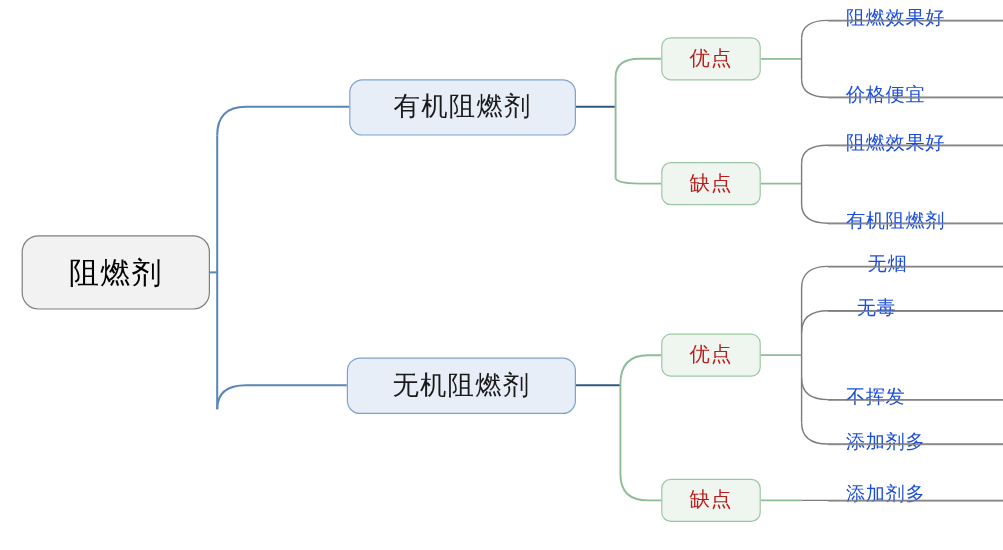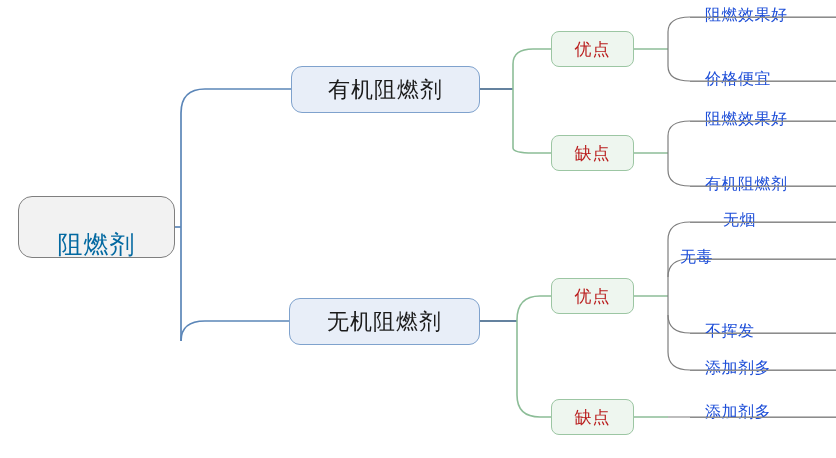--- a/index.html
+++ b/index.html
@@ -33,24 +33,23 @@
     display: flex;
     align-items: center;
     justify-content: center;
     white-space: nowrap;
     line-height: 1;
   }
   .node-root {
     background: #f2f2f2;
     border: 1.6px solid #7f7f7f;
     border-radius: 14px;
-    color: #0369a1;
+    color: #000000;
     font-size: 25px;
     letter-spacing: 1px;
-    align-items: flex-end;
   }
   .node-l2 {
     background: #e8eef8;
     border: 1.4px solid #7fa2cd;
     border-radius: 11px;
     color: #1a1a1a;
     font-size: 22px;
     letter-spacing: 1px;
   }
   .node-l3 {
@@ -158,21 +157,21 @@
 
   <div class="leaf" style="left:705px; top:111px;">阻燃效果好</div>
   <div class="leaf-underline" style="left:690px; top:121px; width:146px;"></div>
 
   <div class="leaf" style="left:705px; top:176px;">有机阻燃剂</div>
   <div class="leaf-underline" style="left:690px; top:186px; width:146px;"></div>
 
   <div class="leaf" style="left:723px; top:212px;">无烟</div>
   <div class="leaf-underline" style="left:690px; top:222px; width:146px;"></div>
 
-  <div class="leaf" style="left:680px; top:249px;">无毒</div>
+  <div class="leaf" style="left:714px; top:249px;">无毒</div>
   <div class="leaf-underline" style="left:690px; top:259px; width:146px;"></div>
 
   <div class="leaf" style="left:705px; top:323px;">不挥发</div>
   <div class="leaf-underline" style="left:690px; top:333px; width:146px;"></div>
 
   <div class="leaf" style="left:705px; top:360px;">添加剂多</div>
   <div class="leaf-underline" style="left:690px; top:370px; width:146px;"></div>
 
   <div class="leaf" style="left:705px; top:404px;">添加剂多</div>
   <div class="leaf-underline" style="left:690px; top:417px; width:146px;"></div>

